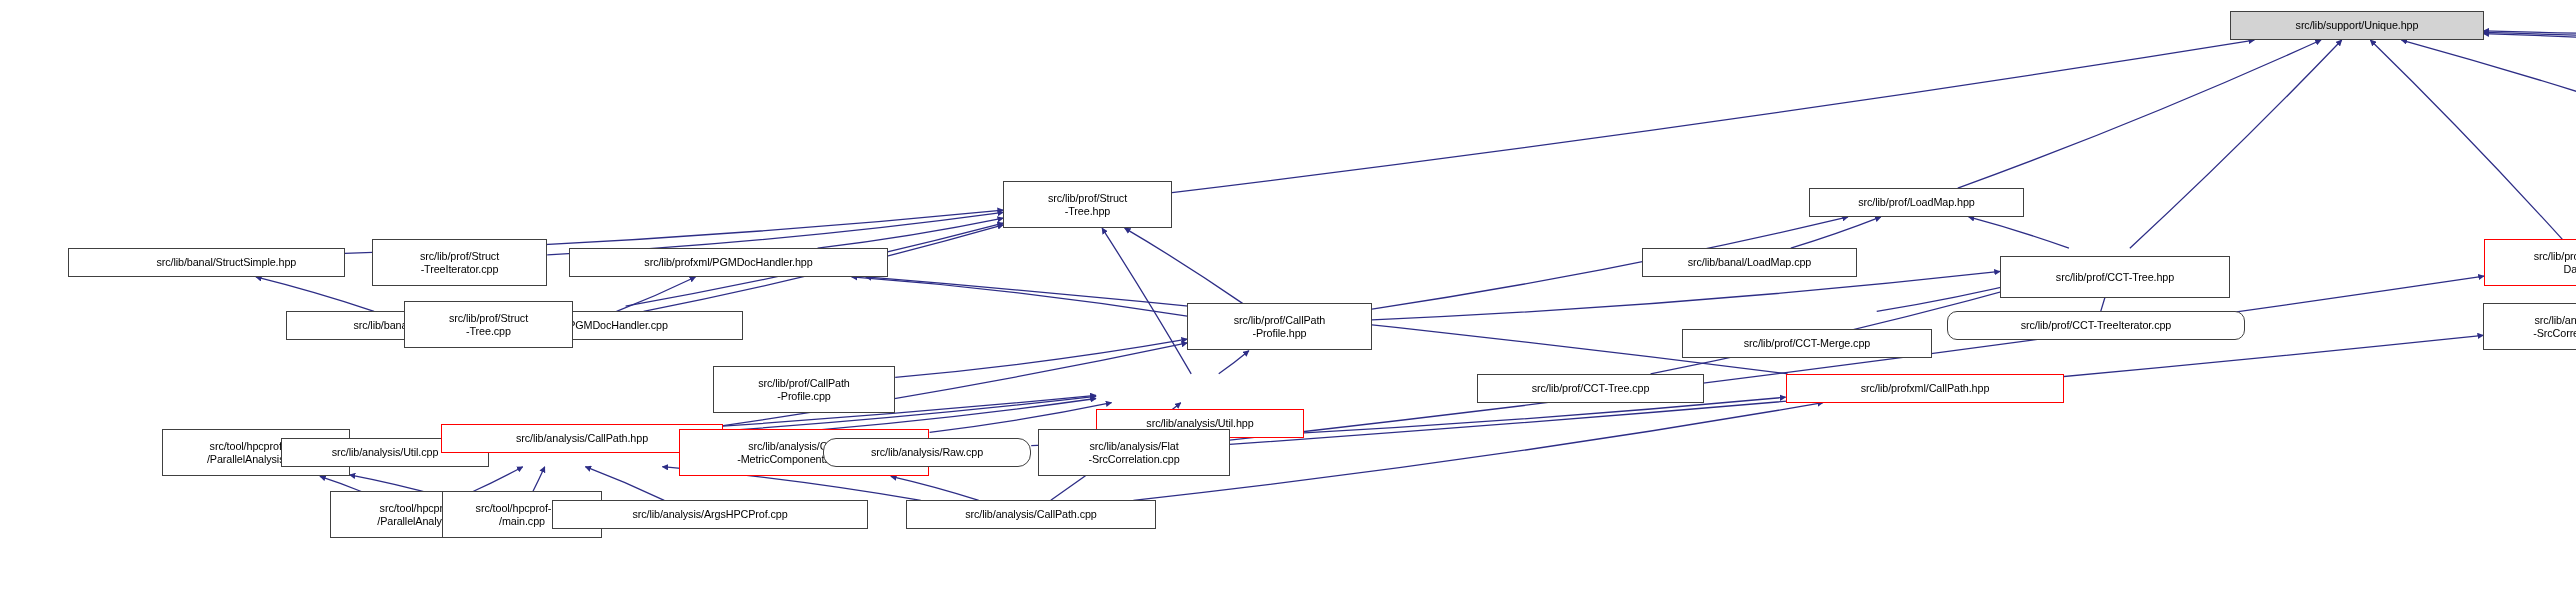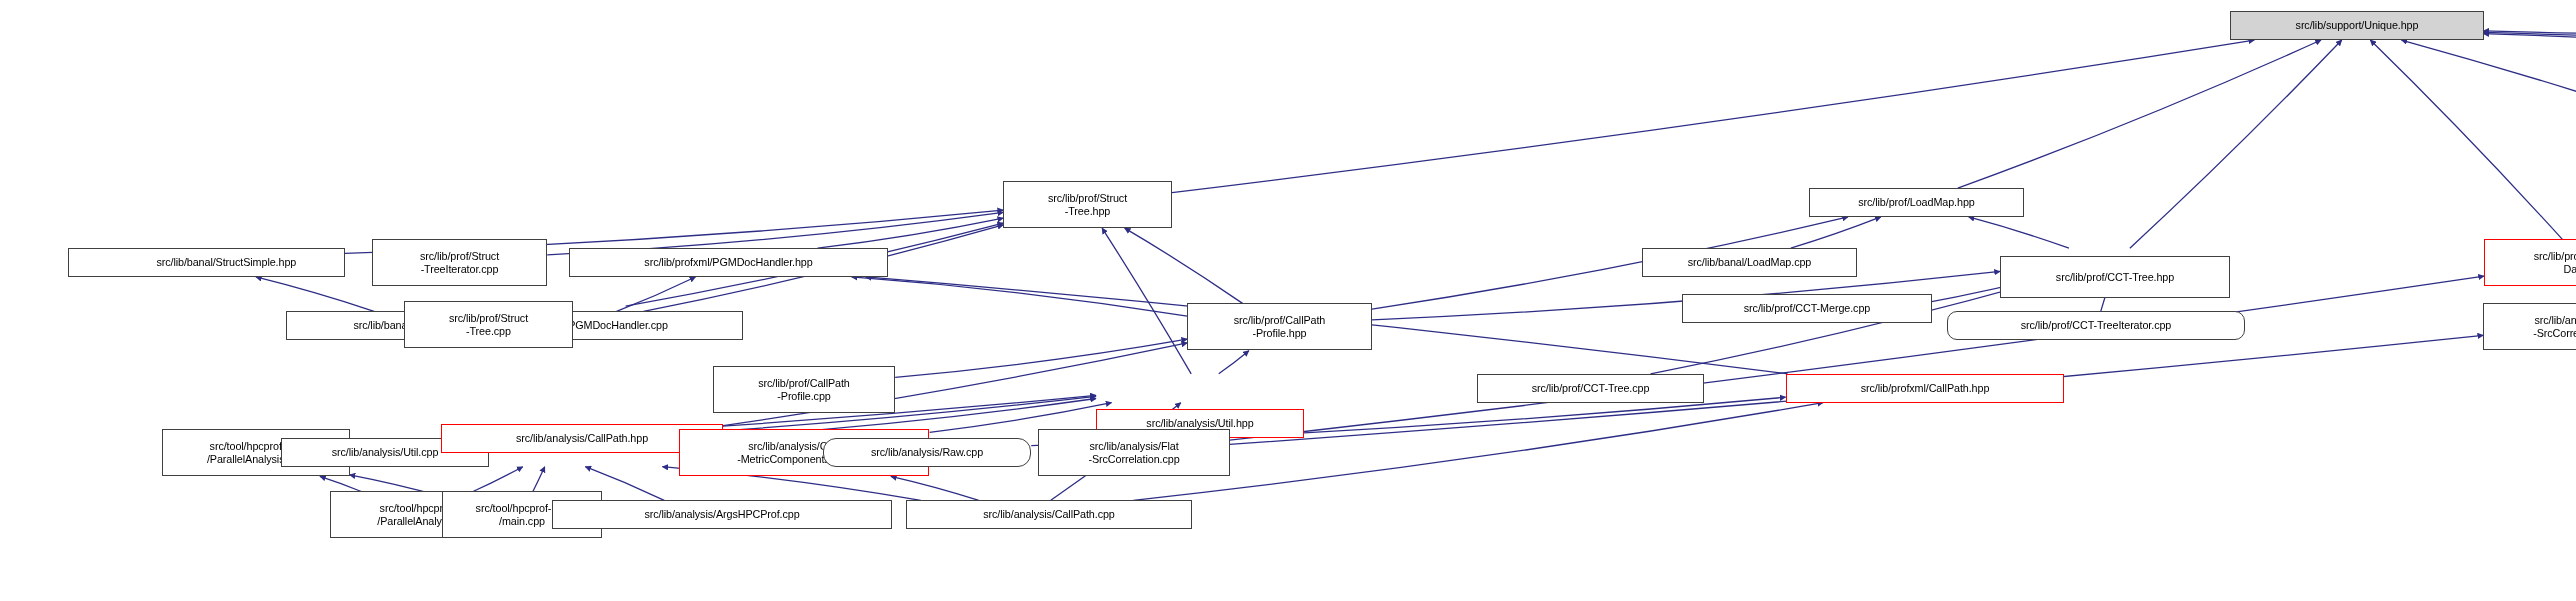--- a/index.html
+++ b/index.html
@@ -141,21 +141,21 @@
 -TreeIterator.cpp</span></div>
       <div class="node" style="left: 569px; top: 248px; width: 319px; height: 29px;"><span class="node-label">src/lib/profxml/PGMDocHandler.hpp</span></div>
       <div class="node" style="left: 1642px; top: 248px; width: 215px; height: 29px;"><span class="node-label">src/lib/banal/LoadMap.cpp</span></div>
       <div class="node" style="left: 2000px; top: 248px; width: 230px; height: 42px; margin-top: 8px;"><span class="node-label">src/lib/prof/CCT-Tree.hpp</span></div>
       <div class="node highlight" style="left: 2484px; top: 239px; width: 202px; height: 47px;"><span class="node-label">src/lib/prof/Flat-Profile
 Data.hpp</span></div>
       <div class="node" style="left: 286px; top: 311px; width: 274px; height: 29px;"><span class="node-label">src/lib/banal/StructSimple.cpp</span></div>
       <div class="node" style="left: 425px; top: 311px; width: 318px; height: 29px;"><span class="node-label">src/lib/profxml/PGMDocHandler.cpp</span></div>
       <div class="node" style="left: 1187px; top: 303px; width: 185px; height: 47px;"><span class="node-label">src/lib/prof/CallPath
 -Profile.hpp</span></div>
-      <div class="node" style="left: 1682px; top: 294px; width: 250px; height: 29px;"><span class="node-label">src/lib/prof/CCT-Merge.cpp</span></div>
+      <div class="node" style="left: 1682px; top: 329px; width: 250px; height: 29px;"><span class="node-label">src/lib/prof/CCT-Merge.cpp</span></div>
       <div class="node" style="left: 1947px; top: 311px; width: 298px; height: 29px; border-radius: 10px;"><span class="node-label">src/lib/prof/CCT-TreeIterator.cpp</span></div>
       <div class="node" style="left: 2483px; top: 303px; width: 192px; height: 47px;"><span class="node-label">src/lib/analysis/Flat
 -SrcCorrelation.hpp</span></div>
       <div class="node" style="left: 713px; top: 366px; width: 182px; height: 47px;"><span class="node-label">src/lib/prof/CallPath
 -Profile.cpp</span></div>
       <div class="node highlight" style="left: 1096px; top: 374px; width: 208px; height: 29px; margin-top: 35px;"><span class="node-label">src/lib/analysis/Util.hpp</span></div>
       <div class="node highlight" style="left: 1786px; top: 374px; width: 278px; height: 29px;"><span class="node-label">src/lib/profxml/CallPath.hpp</span></div>
       <div class="node" style="left: 1477px; top: 374px; width: 227px; height: 29px;"><span class="node-label">src/lib/prof/CCT-Tree.cpp</span></div>
       <div class="node" style="left: 162px; top: 429px; width: 188px; height: 47px;"><span class="node-label">src/tool/hpcprof-mpi
 /ParallelAnalysis.hpp</span></div>
@@ -163,19 +163,19 @@
       <div class="node highlight" style="left: 425px; top: 424px; width: 282px; height: 29px; margin-left: 16px;"><span class="node-label">src/lib/analysis/CallPath.hpp</span></div>
       <div class="node highlight" style="left: 679px; top: 429px; width: 250px; height: 47px;"><span class="node-label">src/lib/analysis/CallPath
 -MetricComponentsFact.hpp</span></div>
       <div class="node" style="left: 823px; top: 438px; width: 208px; height: 29px; border-radius: 13px;"><span class="node-label">src/lib/analysis/Raw.cpp</span></div>
       <div class="node" style="left: 1038px; top: 429px; width: 192px; height: 47px;"><span class="node-label">src/lib/analysis/Flat
 -SrcCorrelation.cpp</span></div>
       <div class="node" style="left: 330px; top: 491px; width: 192px; height: 47px;"><span class="node-label">src/tool/hpcprof-mpi
 /ParallelAnalysis.cpp</span></div>
       <div class="node" style="left: 442px; top: 491px; width: 160px; height: 47px;"><span class="node-label">src/tool/hpcprof-mpi
 /main.cpp</span></div>
-      <div class="node" style="left: 552px; top: 500px; width: 340px; height: 29px;"><span class="node-label">src/lib/analysis/ArgsHPCProf.cpp</span></div>
-      <div class="node" style="left: 906px; top: 500px; width: 286px; height: 29px;"><span class="node-label">src/lib/analysis/CallPath.cpp</span></div>
+      <div class="node" style="left: 552px; top: 500px; width: 316px; height: 29px;"><span class="node-label">src/lib/analysis/ArgsHPCProf.cpp</span></div>
+      <div class="node" style="left: 906px; top: 500px; width: 250px; height: 29px;"><span class="node-label">src/lib/analysis/CallPath.cpp</span></div>
       <div class="node" style="left: 404px; top: 301px; width: 169px; height: 47px;"><span class="node-label">src/lib/prof/Struct
 -Tree.cpp</span></div>
     </div>
 </div>
 
 
 </body></html>

